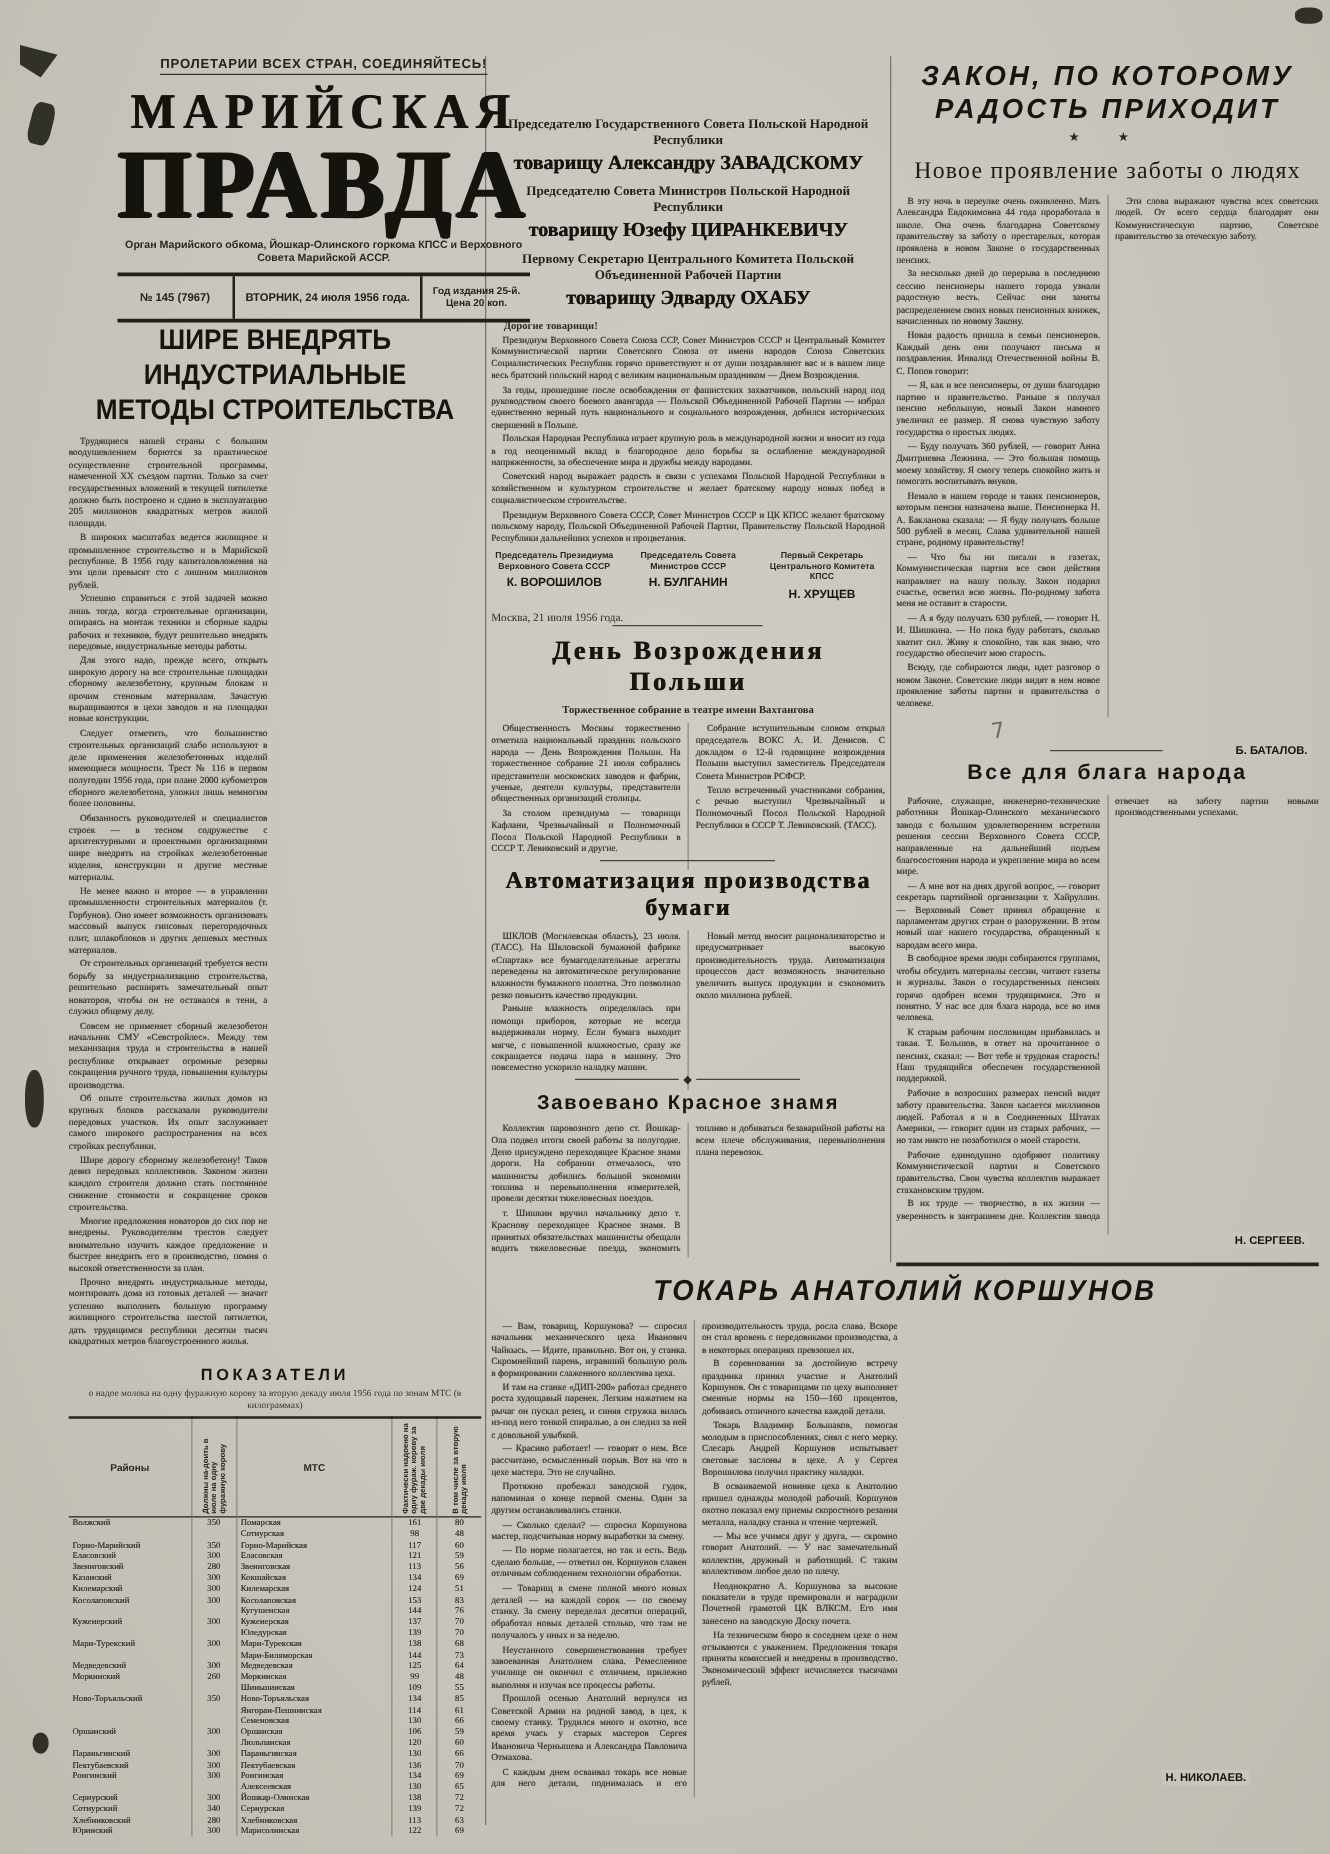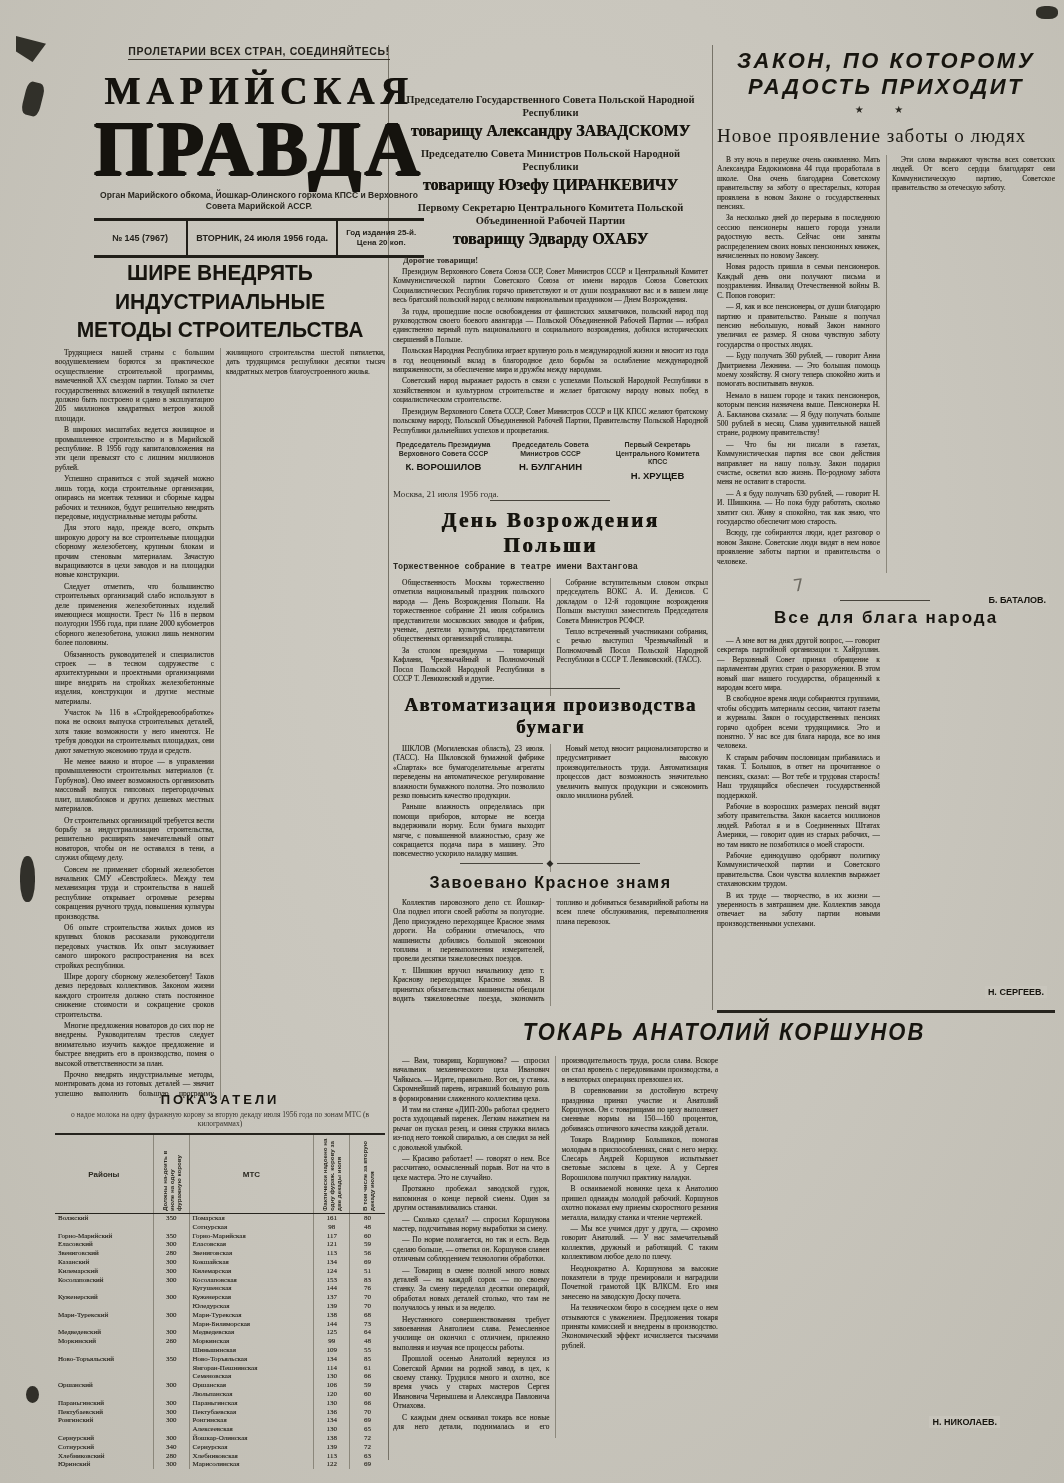--- a/index.html
+++ b/index.html
@@ -35,25 +35,25 @@
     padding:4px 2px;min-height:26px;}
   .issuebar .c1{width:28%;}
   .issuebar .c2{width:46%;border-left:2px solid #211f19;border-right:2px solid #211f19;}
   .issuebar .c3{width:26%;font-size:8px;line-height:10px;}
   
   .hl-left{font-family:"Liberation Sans",sans-serif;font-weight:bold;font-size:21px;
     line-height:26px;text-align:center;color:#17150f;white-space:pre-line;transform:scaleY(1.08);}
   .hl-zakon{font-family:"Liberation Sans",sans-serif;font-weight:bold;font-style:italic;
     font-size:22px;line-height:26px;letter-spacing:2.5px;text-align:center;color:#17150f;white-space:pre-line;}
   .stars{text-align:center;font-size:10px;letter-spacing:14px;color:#2a2822;margin-top:4px;}
-  .hl-zabota{font-size:19px;font-weight:normal;text-align:left;color:#1c1a14;margin-top:10px;letter-spacing:1px;}
+  .hl-zabota{font-size:19px;font-weight:normal;text-align:center;color:#1c1a14;margin-top:10px;letter-spacing:1px;}
   .hl-den{font-weight:bold;font-size:21px;letter-spacing:2.5px;text-align:center;color:#17150f;
     text-shadow:.6px 0 #17150f;}
-  .sub-den{font-family:Liberation Mono, monospace;font-weight:bold;font-size:8.5px;
-    text-align:left;margin-top:4px;color:#2a2820;}
+  .sub-den{font-family:Liberation Serif, serif;font-weight:bold;font-size:8.5px;
+    text-align:center;margin-top:4px;color:#2a2820;}
   .hl-avto{font-weight:bold;font-size:19px;letter-spacing:1.5px;text-align:center;color:#17150f;
     text-shadow:.5px 0 #17150f;}
   .hl-znamya{font-family:"Liberation Sans",sans-serif;font-weight:bold;font-size:16px;
     letter-spacing:1.5px;text-align:center;color:#17150f;}
   .hl-blago{font-family:"Liberation Sans",sans-serif;font-weight:bold;font-size:17px;
     letter-spacing:2px;text-align:center;color:#17150f;}
   .hl-tokar{font-family:"Liberation Sans",sans-serif;font-weight:bold;font-style:italic;
     font-size:22px;letter-spacing:2px;text-align:center;color:#17150f;transform:scaleY(1.05);}
   
   .addr-role{font-weight:bold;font-size:10.5px;line-height:13px;text-align:center;color:#211f18;}
@@ -125,21 +125,20 @@
     <div class="hl-left">ШИРЕ ВНЕДРЯТЬ ИНДУСТРИАЛЬНЫЕ
 МЕТОДЫ СТРОИТЕЛЬСТВА</div>
     <div class="body cols2" style="height:752px;margin-top:8px;">
 
     <p>Трудящиеся нашей страны с большим воодушевлением борются за практическое осуществление строительной программы, намеченной XX съездом партии. Только за счет государственных вложений в текущей пятилетке должно быть построено и сдано в эксплуатацию 205 миллионов квадратных метров жилой площади.</p>
         <p>В широких масштабах ведется жилищное и промышленное строительство и в Марийской республике. В 1956 году капиталовложения на эти цели превысят сто с лишним миллионов рублей.</p>
         <p>Успешно справиться с этой задачей можно лишь тогда, когда строительные организации, опираясь на монтаж техники и сборные кадры рабочих и техников, будут решительно внедрять передовые, индустриальные методы работы.</p>
         <p>Для этого надо, прежде всего, открыть широкую дорогу на все строительные площадки сборному железобетону, крупным блокам и прочим стеновым материалам. Зачастую выращиваются в цехи заводов и на площадки новые конструкции.</p>
         <p>Следует отметить, что большинство строительных организаций слабо используют в деле применения железобетонных изделий имеющиеся мощности. Трест № 116 в первом полугодии 1956 года, при плане 2000 кубометров сборного железобетона, уложил лишь немногим более половины.</p>
         <p>Обязанность руководителей и специалистов строек — в тесном содружестве с архитектурными и проектными организациями шире внедрять на стройках железобетонные изделия, конструкции и другие местные материалы.</p>
-        <p>Участок № 116 в «Стройдеревообработке» пока не освоил выпуска строительных деталей, хотя такие возможности у него имеются. Не требуя доводки на строительных площадках, они дают заметную экономию труда и средств.</p>
         <p>Не менее важно и второе — в управлении промышленности строительных материалов (т. Горбунов). Оно имеет возможность организовать массовый выпуск гипсовых перегородочных плит, шлакоблоков и других дешевых местных материалов.</p>
         <p>От строительных организаций требуется вести борьбу за индустриализацию строительства, решительно расширять замечательный опыт новаторов, чтобы он не оставался в тени, а служил общему делу.</p>
         <p>Совсем не применяет сборный железобетон начальник СМУ «Севстройлес». Между тем механизация труда и строительства в нашей республике открывает огромные резервы сокращения ручного труда, повышения культуры производства.</p>
         <p>Об опыте строительства жилых домов из крупных блоков рассказали руководители передовых участков. Их опыт заслуживает самого широкого распространения на всех стройках республики.</p>
         <p>Шире дорогу сборному железобетону! Таков девиз передовых коллективов. Законом жизни каждого строителя должно стать постоянное снижение стоимости и сокращение сроков строительства.</p>
         <p>Многие предложения новаторов до сих пор не внедрены. Руководителям трестов следует внимательно изучить каждое предложение и быстрее внедрить его в производство, помня о высокой ответственности за план.</p>
         <p>Прочно внедрять индустриальные методы, монтировать дома из готовых деталей — значит успешно выполнить большую программу жилищного строительства шестой пятилетки, дать трудящимся республики десятки тысяч квадратных метров благоустроенного жилья.</p>
       </div>
   </div>
 
@@ -503,20 +502,21 @@
         <p>Эти слова выражают чувства всех советских людей. От всего сердца благодарят они Коммунистическую партию, Советское правительство за отеческую заботу.</p>
       </div>
     <div class="sig-end" style="right:6px;top:546px;">Б. БАТАЛОВ.</div>
   </div>
   <div class="hrule-short" style="left:840px;top:600px;width:90px;"></div>
 
   <div class="abs" style="left:717px;top:608px;width:338px;">
     <div class="hl-blago">Все для блага народа</div>
     <div class="body cols2" style="height:352px;margin-top:8px;">
 
+    <p>Рабочие, служащие, инженерно-технические работники Йошкар-Олинского механического завода с большим удовлетворением встретили решения сессии Верховного Совета СССР, направленные на дальнейший подъем благосостояния народа и укрепление мира во всем мире.</p>
         <p>— А мне вот на днях другой вопрос, — говорит секретарь партийной организации т. Хайруллин. — Верховный Совет принял обращение к парламентам других стран о разоружении. В этом новый шаг нашего государства, обращенный к народам всего мира.</p>
         <p>В свободное время люди собираются группами, чтобы обсудить материалы сессии, читают газеты и журналы. Закон о государственных пенсиях горячо одобрен всеми трудящимися. Это и понятно. У нас все для блага народа, все во имя человека.</p>
         <p>К старым рабочим пословицам прибавилась и такая. Т. Большов, в ответ на прочитанное о пенсиях, сказал: — Вот тебе и трудовая старость! Наш трудящийся обеспечен государственной поддержкой.</p>
         <p>Рабочие в возросших размерах пенсий видят заботу правительства. Закон касается миллионов людей. Работал я и в Соединенных Штатах Америки, — говорит один из старых рабочих, — но там никто не позаботился о моей старости.</p>
         <p>Рабочие единодушно одобряют политику Коммунистической партии и Советского правительства. Свои чувства коллектив выражает стахановским трудом.</p>
         <p>В их труде — творчество, в их жизни — уверенность в завтрашнем дне. Коллектив завода отвечает на заботу партии новыми производственными успехами.</p>
       </div>
     <div class="sig-end" style="right:8px;top:378px;">Н. СЕРГЕЕВ.</div>
   </div>
   <div class="hrule-heavy" style="left:717px;top:1010px;width:338px;"></div>

